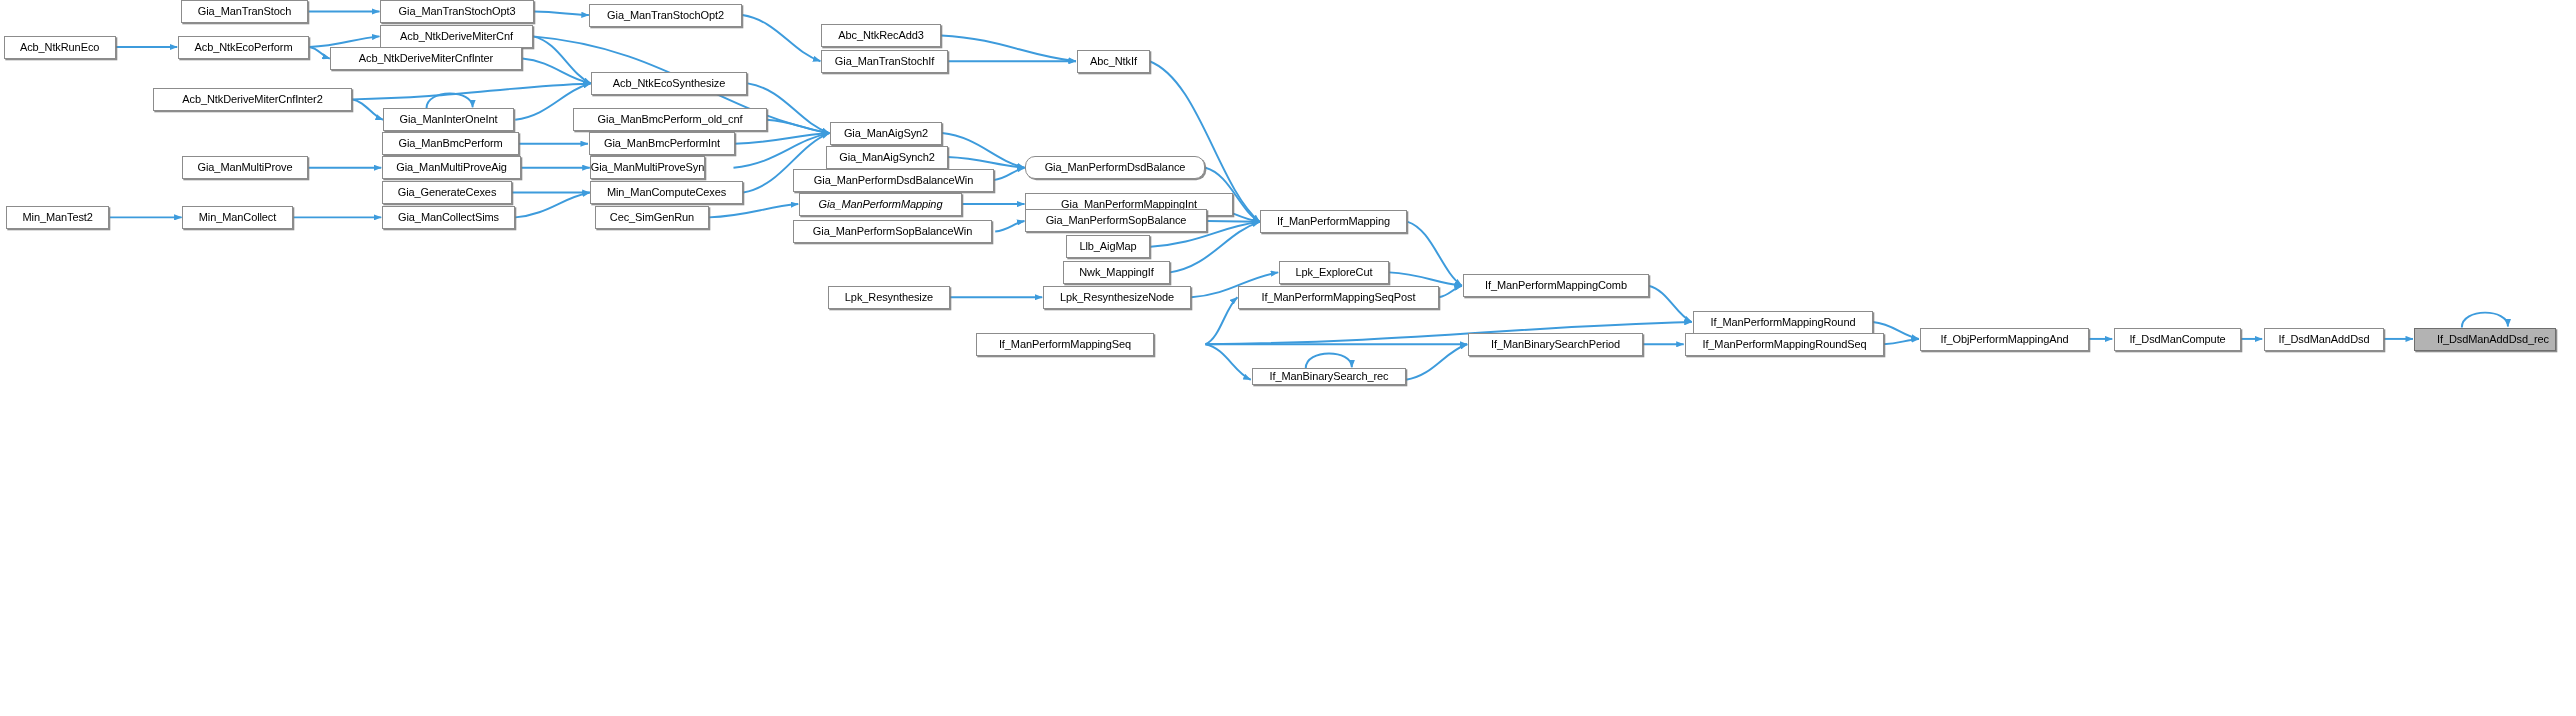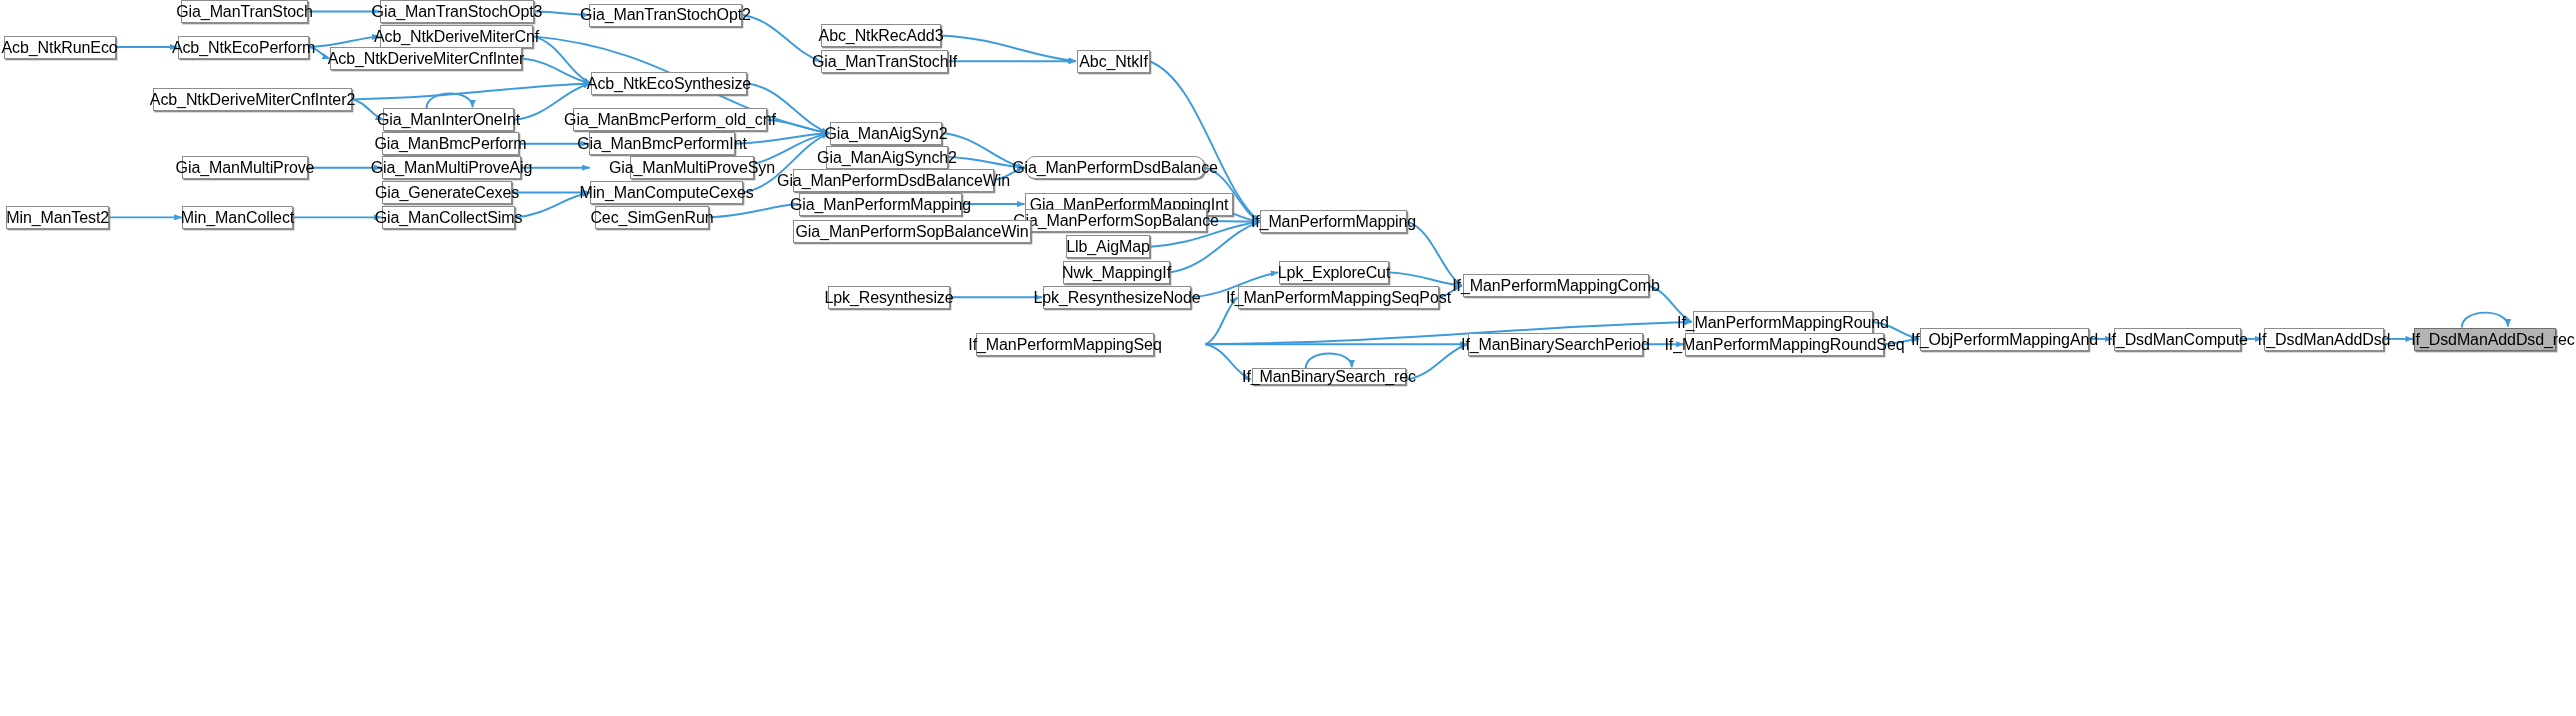--- a/index.html
+++ b/index.html
@@ -32,21 +32,21 @@
   }
   .gnode {
     position: absolute;
     box-sizing: border-box;
     display: flex;
     align-items: center;
     justify-content: center;
     border: 0.9px solid #8c8c8c;
     background: #ffffff;
     color: #000000;
-    font-size: 16px;
+    font-size: 11px;
     line-height: 1;
     white-space: nowrap;
     letter-spacing: -0.1px;
     box-shadow: 1.3px 1.3px 0 0 rgba(120,120,120,0.85);
   }
   .gnode.highlight {
     background: #b3b3b3;
     border-color: #6e6e6e;
   }
   .gnode .lbl {
@@ -177,36 +177,36 @@
       </div>
       <div class="gnode" style="left: 826px; top: 146px; width: 122px; height: 23px;">
         <span class="lbl">Gia_ManAigSynch2</span>
       </div>
       <div class="gnode" style="left: 182px; top: 156px; width: 126px; height: 23px; text-align: right;">
         <span class="lbl">Gia_ManMultiProve</span>
       </div>
       <div class="gnode" style="left: 382px; top: 156px; width: 139px; height: 23px;">
         <span class="lbl">Gia_ManMultiProveAig</span>
       </div>
-      <div class="gnode" style="left: 590px; top: 156px; width: 124px; height: 23px; margin-left: 40px;">
+      <div class="gnode" style="left: 590px; top: 156px; width: 115px; height: 23px;">
         <span class="lbl">Gia_ManMultiProveSyn</span>
       </div>
       <div class="gnode" style="left: 1025px; top: 156px; width: 180px; height: 23px; border-radius: 10px;">
         <span class="lbl">Gia_ManPerformDsdBalance</span>
       </div>
       <div class="gnode" style="left: 793px; top: 169px; width: 201px; height: 23px;">
         <span class="lbl">Gia_ManPerformDsdBalanceWin</span>
       </div>
       <div class="gnode" style="left: 382px; top: 181px; width: 130px; height: 23px;">
         <span class="lbl">Gia_GenerateCexes</span>
       </div>
       <div class="gnode" style="left: 590px; top: 181px; width: 153px; height: 23px;">
         <span class="lbl">Min_ManComputeCexes</span>
       </div>
-      <div class="gnode" style="left: 799px; top: 193px; width: 163px; height: 23px;">
+      <div class="gnode" style="left: 799px; top: 193px; width: 163px; height: 23px; font-style: italic;">
         <span class="lbl">Gia_ManPerformMapping</span>
       </div>
       <div class="gnode" style="left: 1025px; top: 193px; width: 208px; height: 23px;">
         <span class="lbl">Gia_ManPerformMappingInt</span>
       </div>
       <div class="gnode" style="left: 6.2px; top: 206px; width: 103px; height: 23px;">
         <span class="lbl">Min_ManTest2</span>
       </div>
       <div class="gnode" style="left: 182px; top: 206px; width: 111px; height: 23px;">
         <span class="lbl">Min_ManCollect</span>
@@ -216,21 +216,21 @@
       </div>
       <div class="gnode" style="left: 595px; top: 206px; width: 114px; height: 23px;">
         <span class="lbl">Cec_SimGenRun</span>
       </div>
       <div class="gnode" style="left: 1025px; top: 209px; width: 182px; height: 23px;">
         <span class="lbl">Gia_ManPerformSopBalance</span>
       </div>
       <div class="gnode" style="left: 1260px; top: 210px; width: 147px; height: 23px;">
         <span class="lbl">If_ManPerformMapping</span>
       </div>
-      <div class="gnode" style="left: 793px; top: 220px; width: 238px; height: 23px;">
+      <div class="gnode" style="left: 793px; top: 220px; width: 199px; height: 23px;">
         <span class="lbl">Gia_ManPerformSopBalanceWin</span>
       </div>
       <div class="gnode" style="left: 1066px; top: 235px; width: 84px; height: 23px;">
         <span class="lbl">Llb_AigMap</span>
       </div>
       <div class="gnode" style="left: 1063px; top: 261px; width: 107px; height: 23px;">
         <span class="lbl">Nwk_MappingIf</span>
       </div>
       <div class="gnode" style="left: 1279px; top: 261px; width: 110px; height: 23px;">
         <span class="lbl">Lpk_ExploreCut</span>

